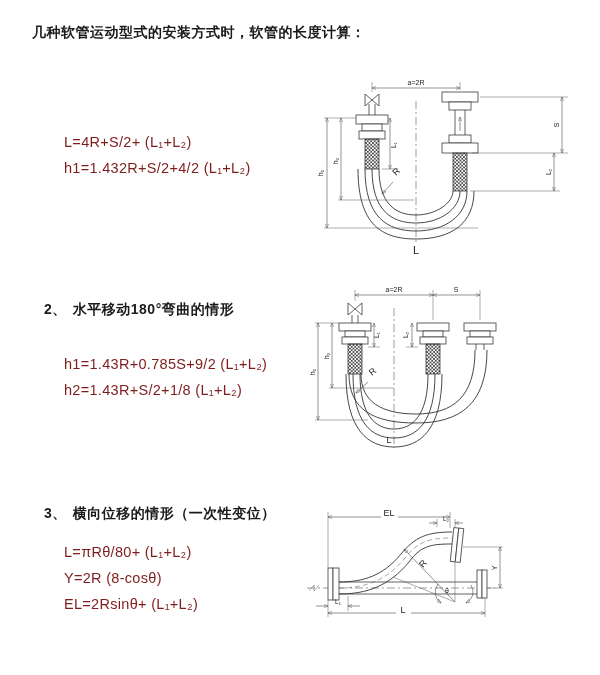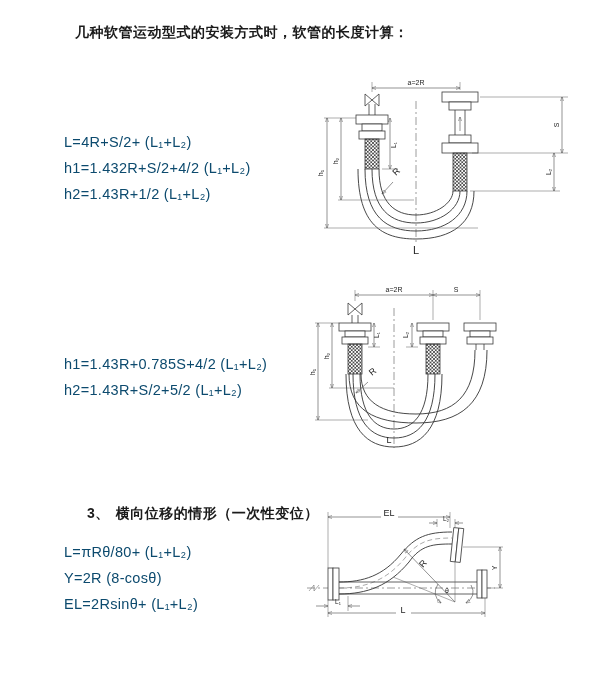--- a/index.html
+++ b/index.html
@@ -1,22 +1,22 @@
 <!DOCTYPE html>
 <html><head>
 <meta charset="utf-8">
 <style>
   html,body{margin:0;padding:0;background:#fff;}
   .page{position:relative;width:600px;height:675px;background:#ffffff;overflow:hidden;
         font-family:"Liberation Sans",sans-serif;}
-  .cjk{font-weight:700;color:#1b1b1b;margin-left:43px;}
+  .cjk{font-weight:700;color:#1b1b1b;}
   .title{position:absolute;left:32px;top:24px;font-size:14px;letter-spacing:.5px;}
   .sec-head{position:absolute;left:44px;font-size:14px;letter-spacing:.5px;}
   .sec-num{margin-right:6px;}
-  .formula{position:absolute;left:64px;font-size:14.5px;font-weight:400;color:#0c4a6e;
+  .formula{position:absolute;left:64px;font-size:14.5px;font-weight:400;color:#7f1d1d;
            font-family:"Liberation Sans",sans-serif;letter-spacing:.3px;}
   svg.diag{position:absolute;}
   .diag line,.diag path,.diag polyline{stroke:#3a3a3a;stroke-width:.8;fill:none;}
   .diag rect{fill:#ffffff;stroke:#3a3a3a;stroke-width:.8;}
   .diag rect.braid{fill:url(#hatch);}
   .diag .dim{stroke:#4a4a4a;stroke-width:.6;}
   .diag .ext{stroke:#5a5a5a;stroke-width:.5;}
   .diag .cl{stroke:#4a4a4a;stroke-width:.55;stroke-dasharray:8 3 2 3;}
   .diag .hose{stroke:#333;stroke-width:.9;}
   .diag .hosed{stroke:#555;stroke-width:.5;stroke-dasharray:5 3;}
@@ -28,24 +28,26 @@
 </style>
 </head>
 <body>
 
 <div class="page">
 
   <div class="title cjk">几种软管运动型式的安装方式时，软管的长度计算：</div>
 
   <div class="formula" style="top:134px">L=4R+S/2+ (L₁+L₂)</div>
   <div class="formula" style="top:160px">h1=1.432R+S/2+4/2 (L₁+L₂)</div>
-  <div class="formula" style="top:186px">h2=1.43R+1/2 (L₁+L₂)</div>
-
-  <div class="formula" style="top:356px">h1=1.43R+0.785S+4/2 (L₁+L₂)</div>
-  <div class="formula" style="top:382px">h2=1.43R+S/2+5/2 (L₁+L₂)</div>
+
+  <div class="sec-head cjk" style="top:301px">
+    <span class="sec-num">2、</span><span>水平移动180°弯曲的情形</span>
+  </div>
+  <div class="formula" style="top:356px">h1=1.43R+0.785S+9/2 (L₁+L₂)</div>
+  <div class="formula" style="top:382px">h2=1.43R+S/2+1/8 (L₁+L₂)</div>
 
   <div class="sec-head cjk" style="top:505px">
     <span class="sec-num">3、</span><span>横向位移的情形（一次性变位）</span>
   </div>
   <div class="formula" style="top:544px">L=πRθ/80+ (L₁+L₂)</div>
   <div class="formula" style="top:570px">Y=2R (8-cosθ)</div>
   <div class="formula" style="top:596px">EL=2Rsinθ+ (L₁+L₂)</div>
 
   <svg class="diag" style="left:310px;top:73px;width:285px;height:185px" viewBox="0 0 285 185">
     <defs>

